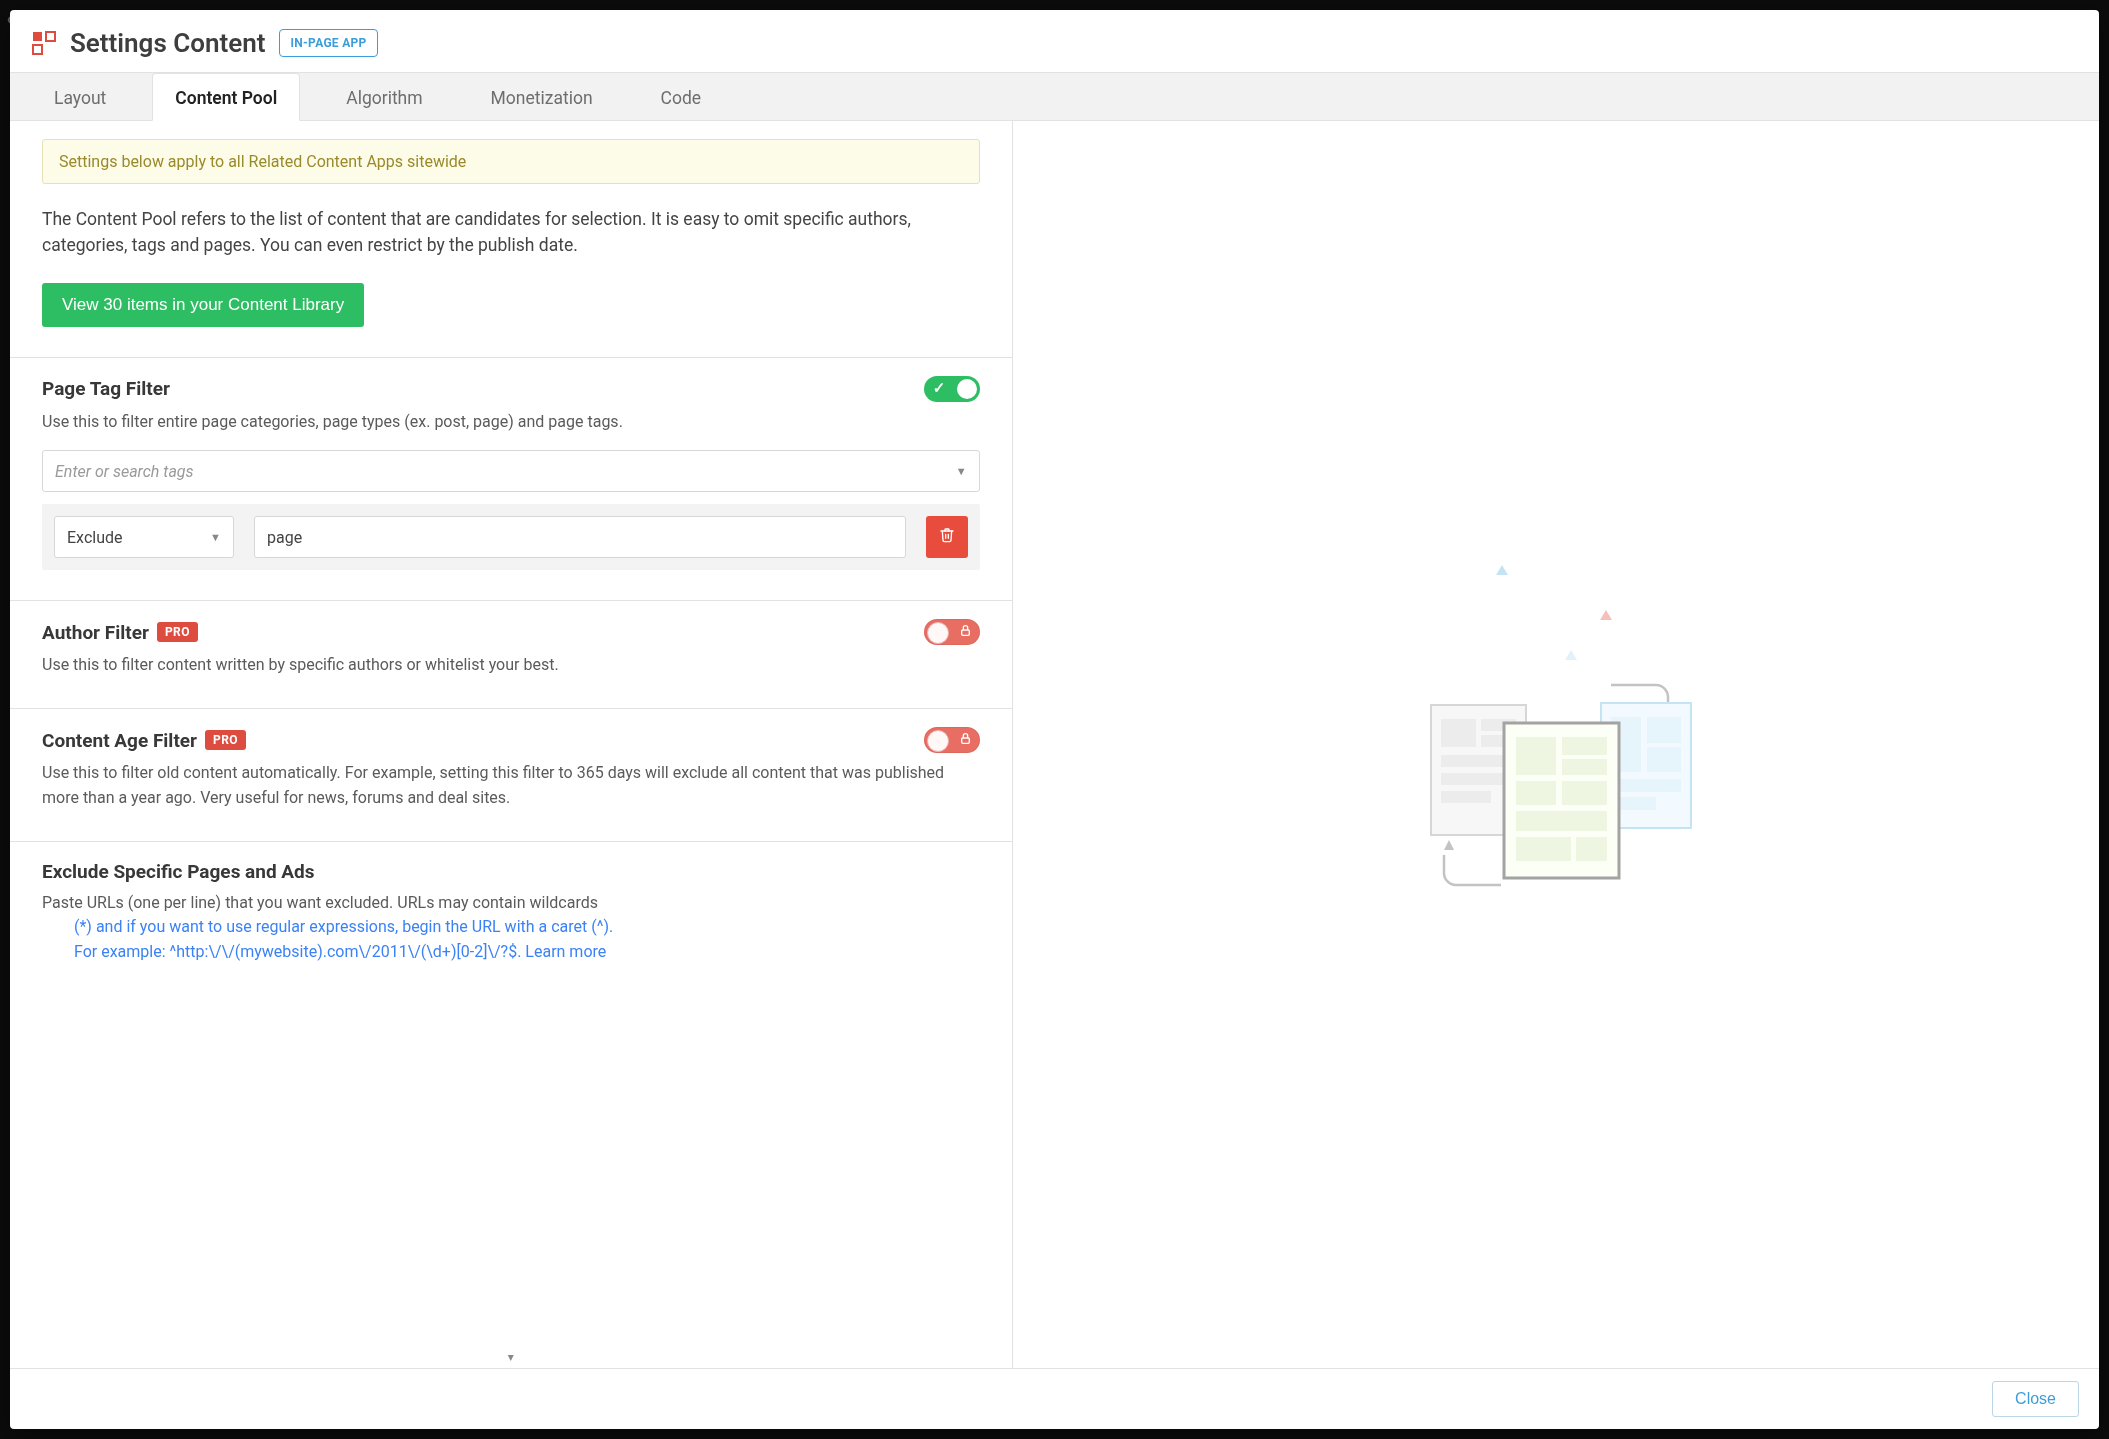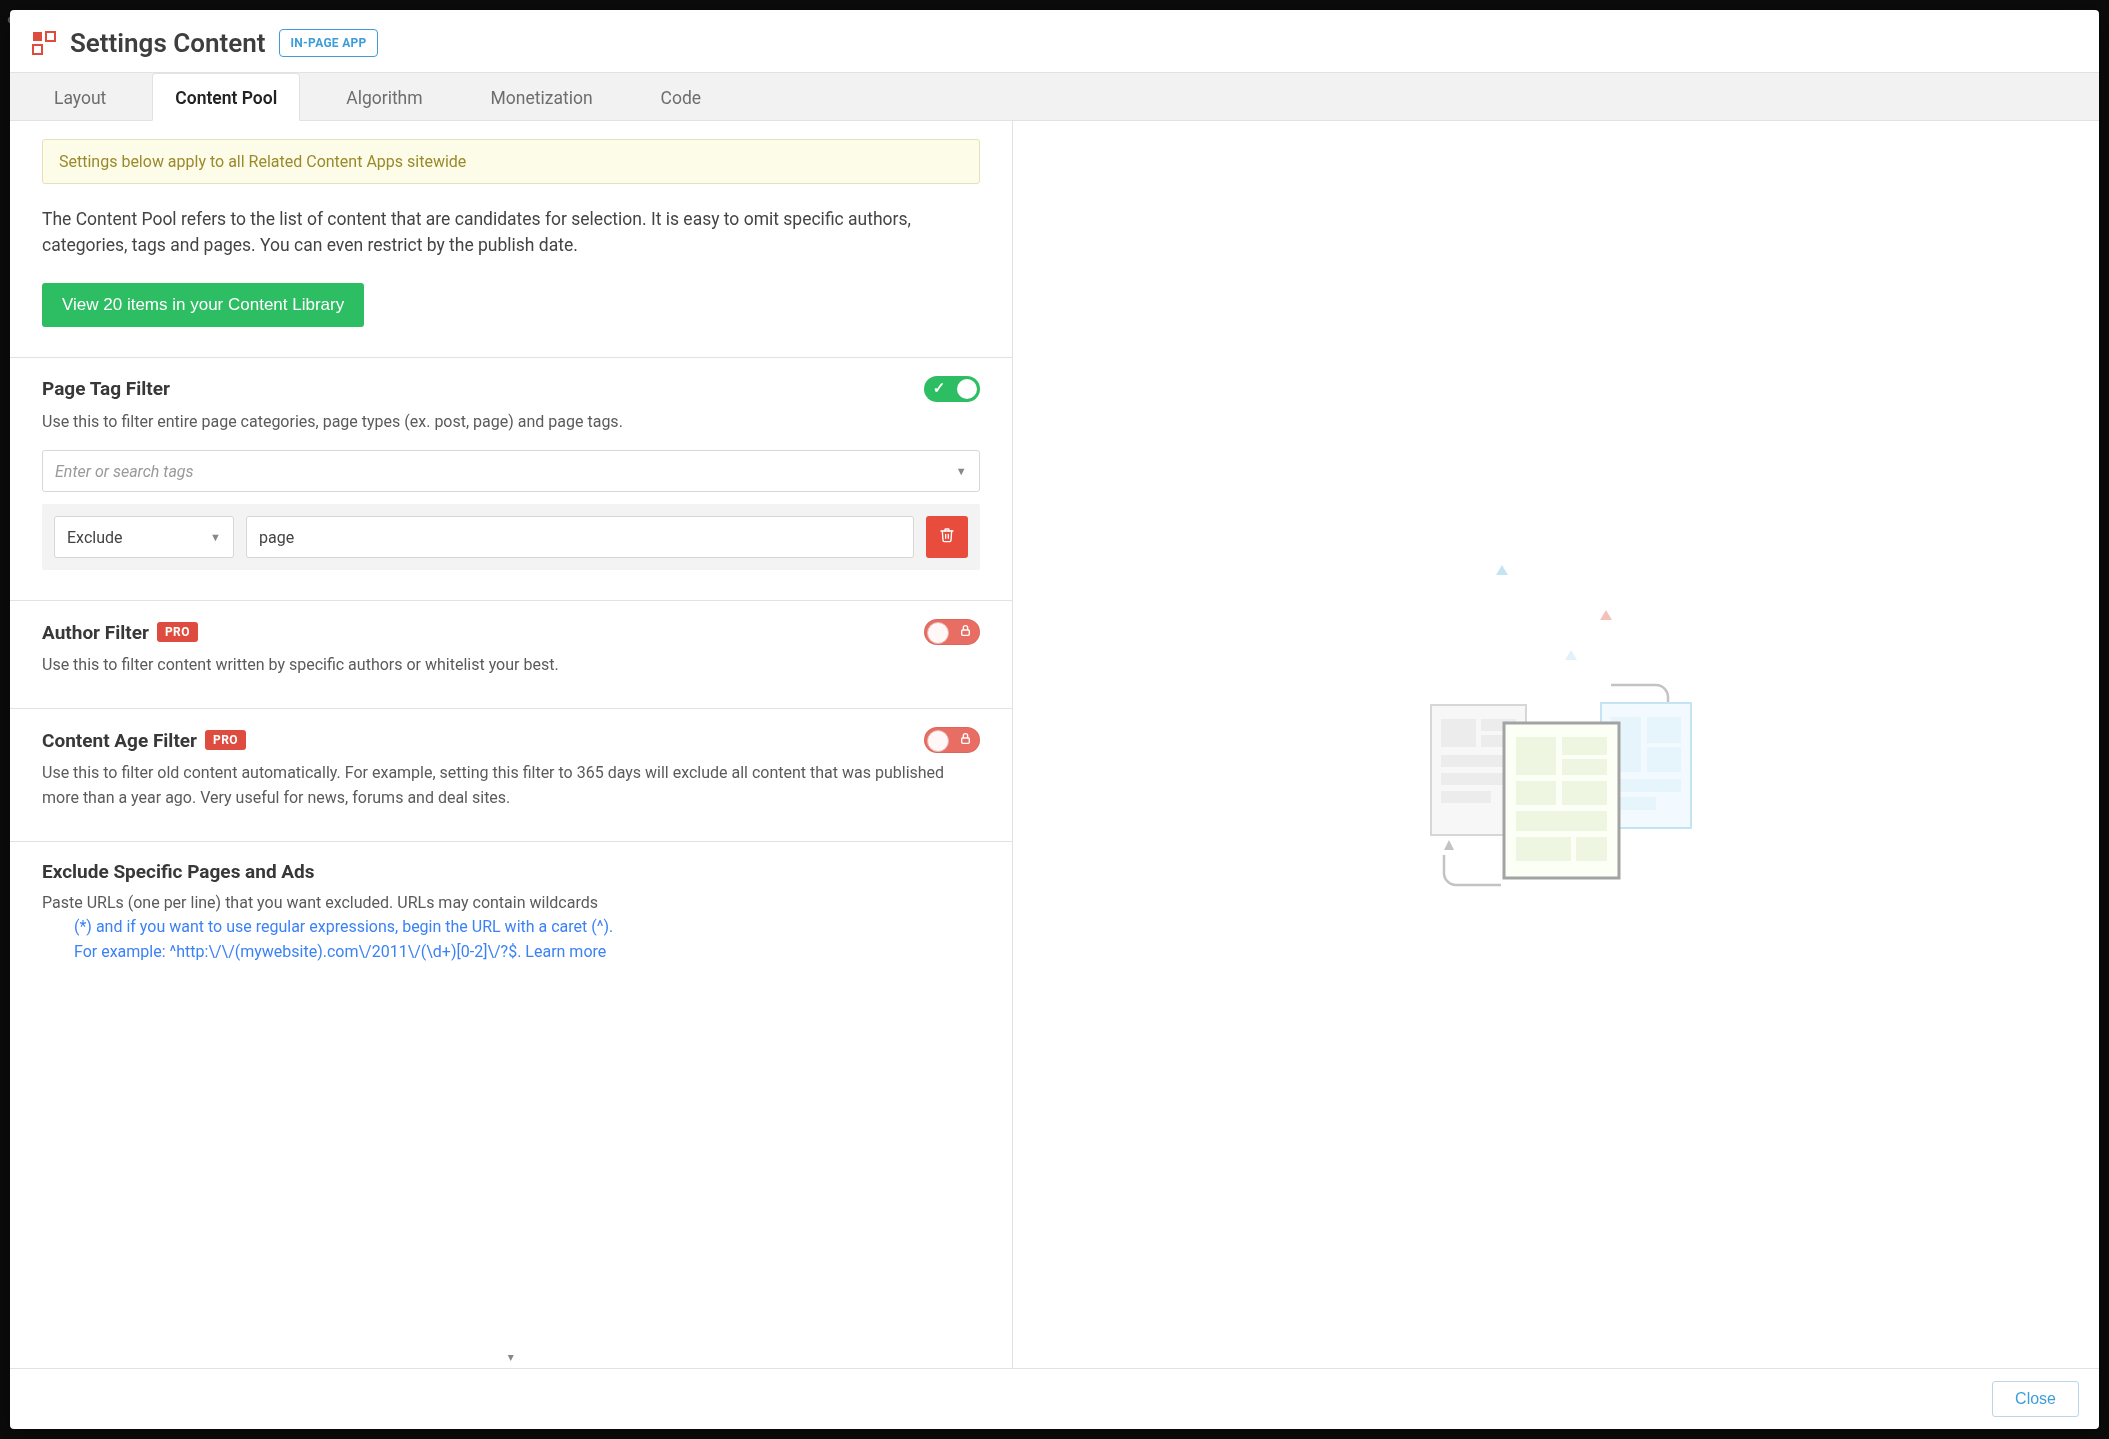--- a/index.html
+++ b/index.html
@@ -224,21 +224,21 @@
   }
   .caret-down {
     font-size: 11px; color: #888;
   }
 
   .filter-row {
     margin-top: 12px;
     background: #f3f3f3;
     padding: 12px;
     border-radius: 2px;
-    display: flex; gap: 12px; align-items: stretch;
+    display: flex; gap: 20px; align-items: stretch;
   }
   .select-box, .text-box {
     background: #fff;
     border: 1px solid #d6d6d6;
     border-radius: 3px;
     height: 42px;
     display: flex; align-items: center;
     padding: 0 12px;
     font-size: 16px; color: #444;
   }
@@ -314,21 +314,21 @@
   </div>
 
   <div class="modal-body">
 
     <div class="left-pane">
       <div class="scroll-area">
 
         <div class="section">
           <div class="notice">Settings below apply to all Related Content Apps sitewide</div>
           <div class="intro-text">The Content Pool refers to the list of content that are candidates for selection. It is easy to omit specific authors, categories, tags and pages. You can even restrict by the publish date.</div>
-          <button class="btn-green">View 20 items in your Content Library</button>
+          <button class="btn-green">View 30 items in your Content Library</button>
         </div>
 
         <div class="section">
           <div class="section-head">
             <div class="section-title">Page Tag Filter</div>
             <div class="toggle on"></div>
           </div>
           <div class="section-desc">Use this to filter entire page categories, page types (ex. post, page) and page tags.</div>
           <div class="tag-input">
             <span>Enter or search tags</span>

